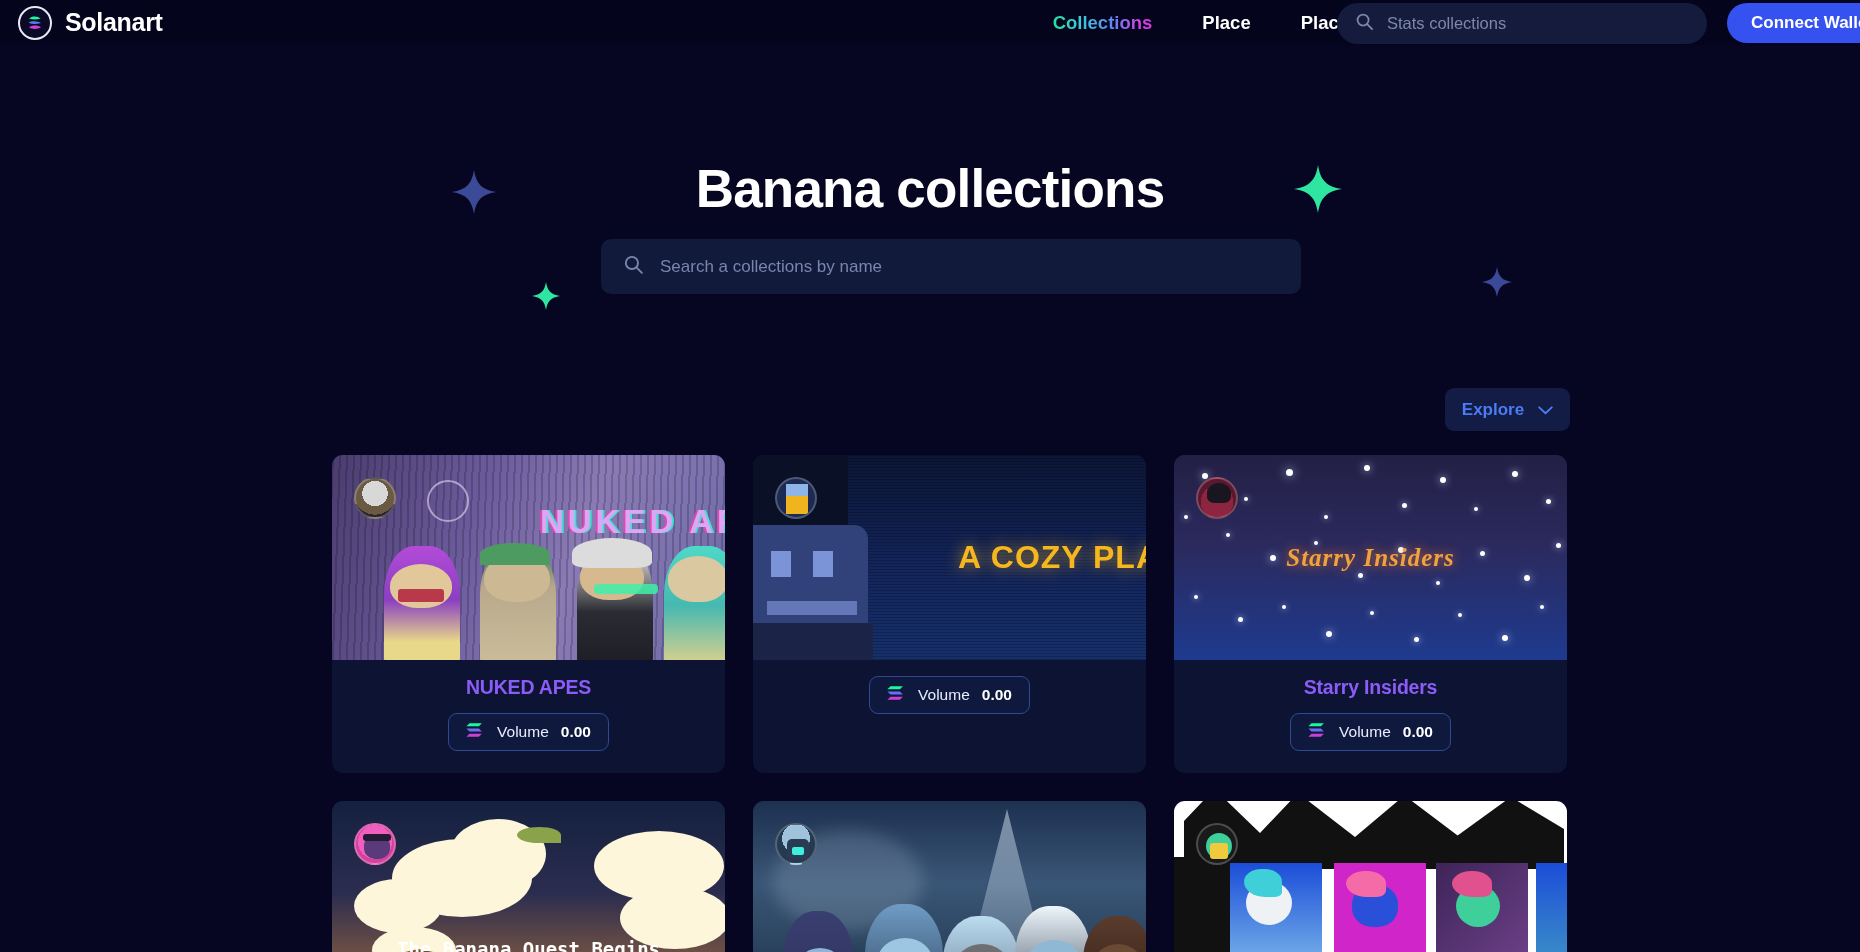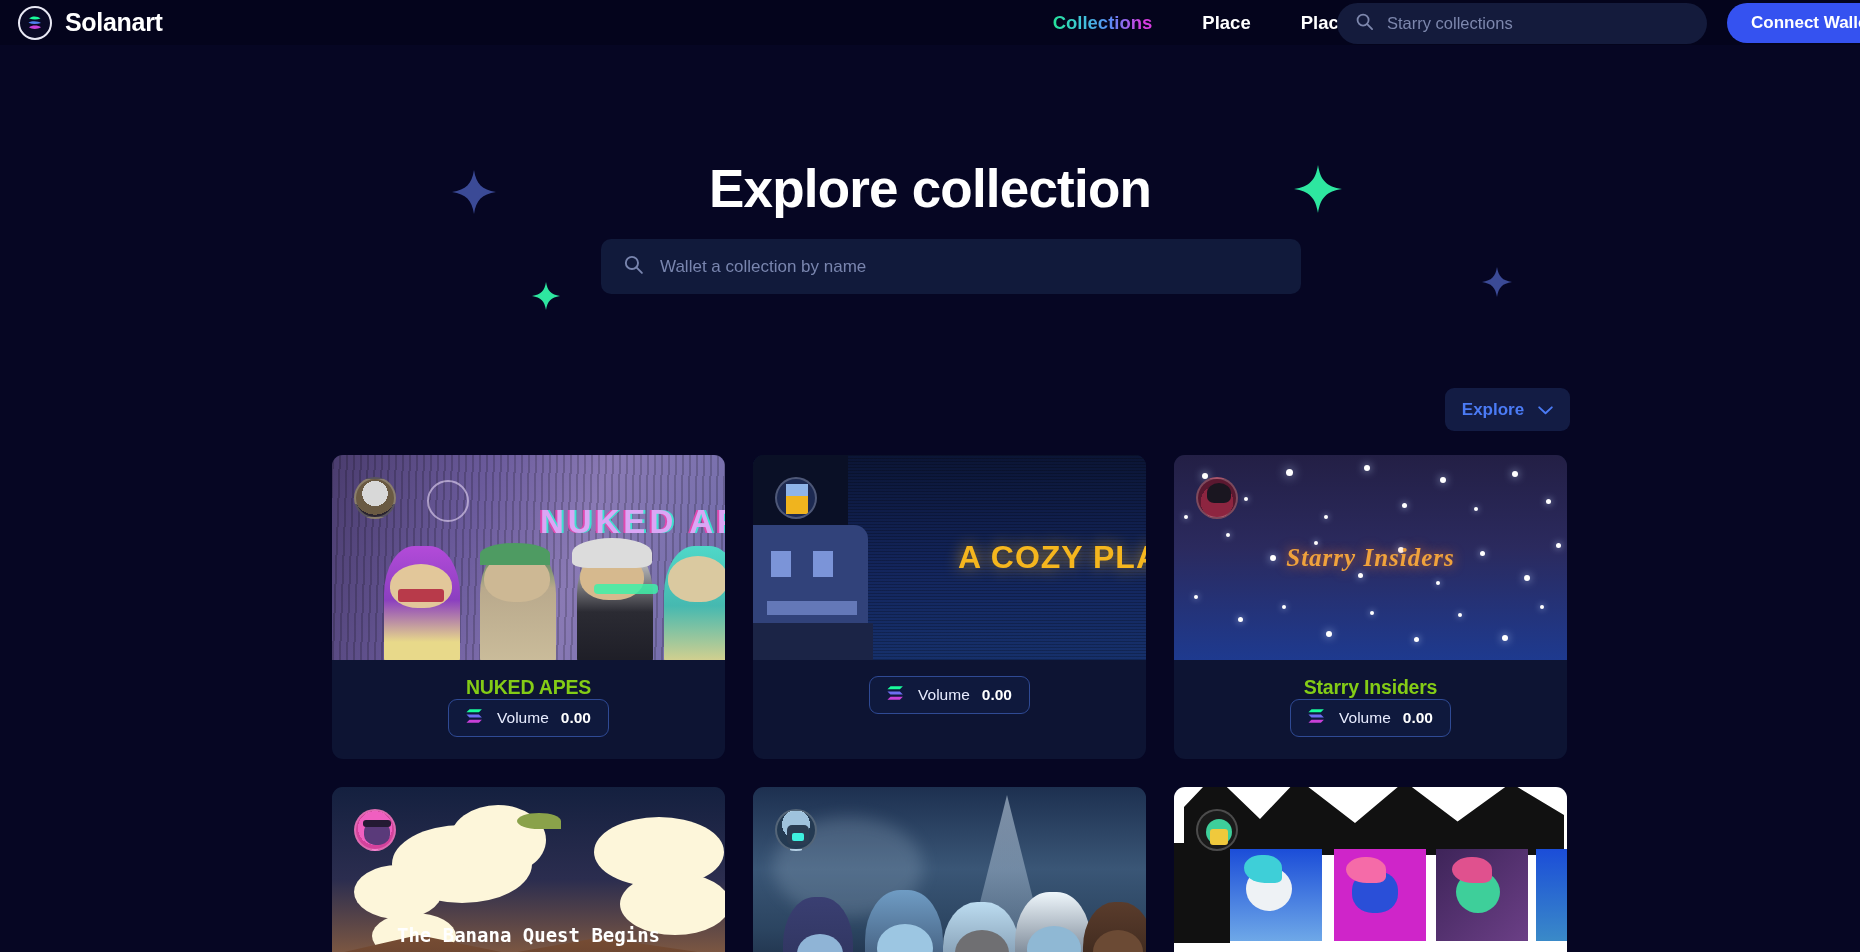--- a/index.html
+++ b/index.html
@@ -106,22 +106,22 @@
     border: 2px solid rgba(255,255,255,.22);
     overflow: hidden; z-index: 5;
   }
   .banner-title {
     position: absolute; left: 50%; top: 50%;
     transform: translate(-50%,-50%);
     white-space: nowrap; font-weight: 800;
   }
   .card-body { padding: 16px 0 22px; text-align: center; }
   .card-title {
-    color: #84cc16; font-size: 19.5px; font-weight: 800;
-    margin-bottom: 0; letter-spacing: -0.2px;
+    color: #8b5cf6; font-size: 19.5px; font-weight: 800;
+    margin-bottom: 14px; letter-spacing: -0.2px;
   }
   .vol-pill {
     display: inline-flex; align-items: center; gap: 12px;
     border: 1px solid #2f4a94; border-radius: 9px;
     padding: 8px 17px; background: rgba(18,30,70,.55);
   }
   .vol-label { color: #e8ecff; font-size: 15.5px; font-weight: 500; }
   .vol-value { color: #ffffff; font-size: 15.5px; font-weight: 800; }
 
   
@@ -159,37 +159,37 @@
     <span class="nav-link">Place</span>
   </nav>
 
   <div class="header-search">
     <span>
       <svg width="19" height="19" viewBox="0 0 20 20" fill="none" stroke="#7d87ad" stroke-width="1.9">
         <circle cx="8.5" cy="8.5" r="5.8"></circle>
           <line x1="12.8" y1="12.8" x2="18" y2="18" stroke-linecap="round"></line>
       </svg>
     </span>
-    <span class="ph">Starry collections</span>
+    <span class="ph">Stats collections</span>
   </div>
 
   <div class="connect-btn">Connect Wallet</div>
 </div>
 
 <div class="hero">
-  <div class="hero-title">Explore collection</div>
+  <div class="hero-title">Banana collections</div>
 
   <div class="hero-search">
     <span>
       <svg width="21" height="21" viewBox="0 0 20 20" fill="none" stroke="#7985ae" stroke-width="1.8">
         <circle cx="8.5" cy="8.5" r="5.8"></circle>
           <line x1="12.8" y1="12.8" x2="18" y2="18" stroke-linecap="round"></line>
       </svg>
     </span>
-    <span class="ph">Wallet a collection by name</span>
+    <span class="ph">Search a collections by name</span>
   </div>
 </div>
 
 <div id="sparkle-layer">
     <div class="sparkle" style="left: 452px; top: 170px;">
       <svg width="44" height="44" viewBox="-50 -50 100 100">
         <path d="M0,-50 C5,-18 18,-5 50,0 C18,5 5,18 0,50 C-5,18 -18,5 -50,0 C-18,-5 -5,-18 0,-50 Z" fill="#3b4a96"></path>
       </svg>
     </div>
     <div class="sparkle" style="left: 1294px; top: 165px;">

